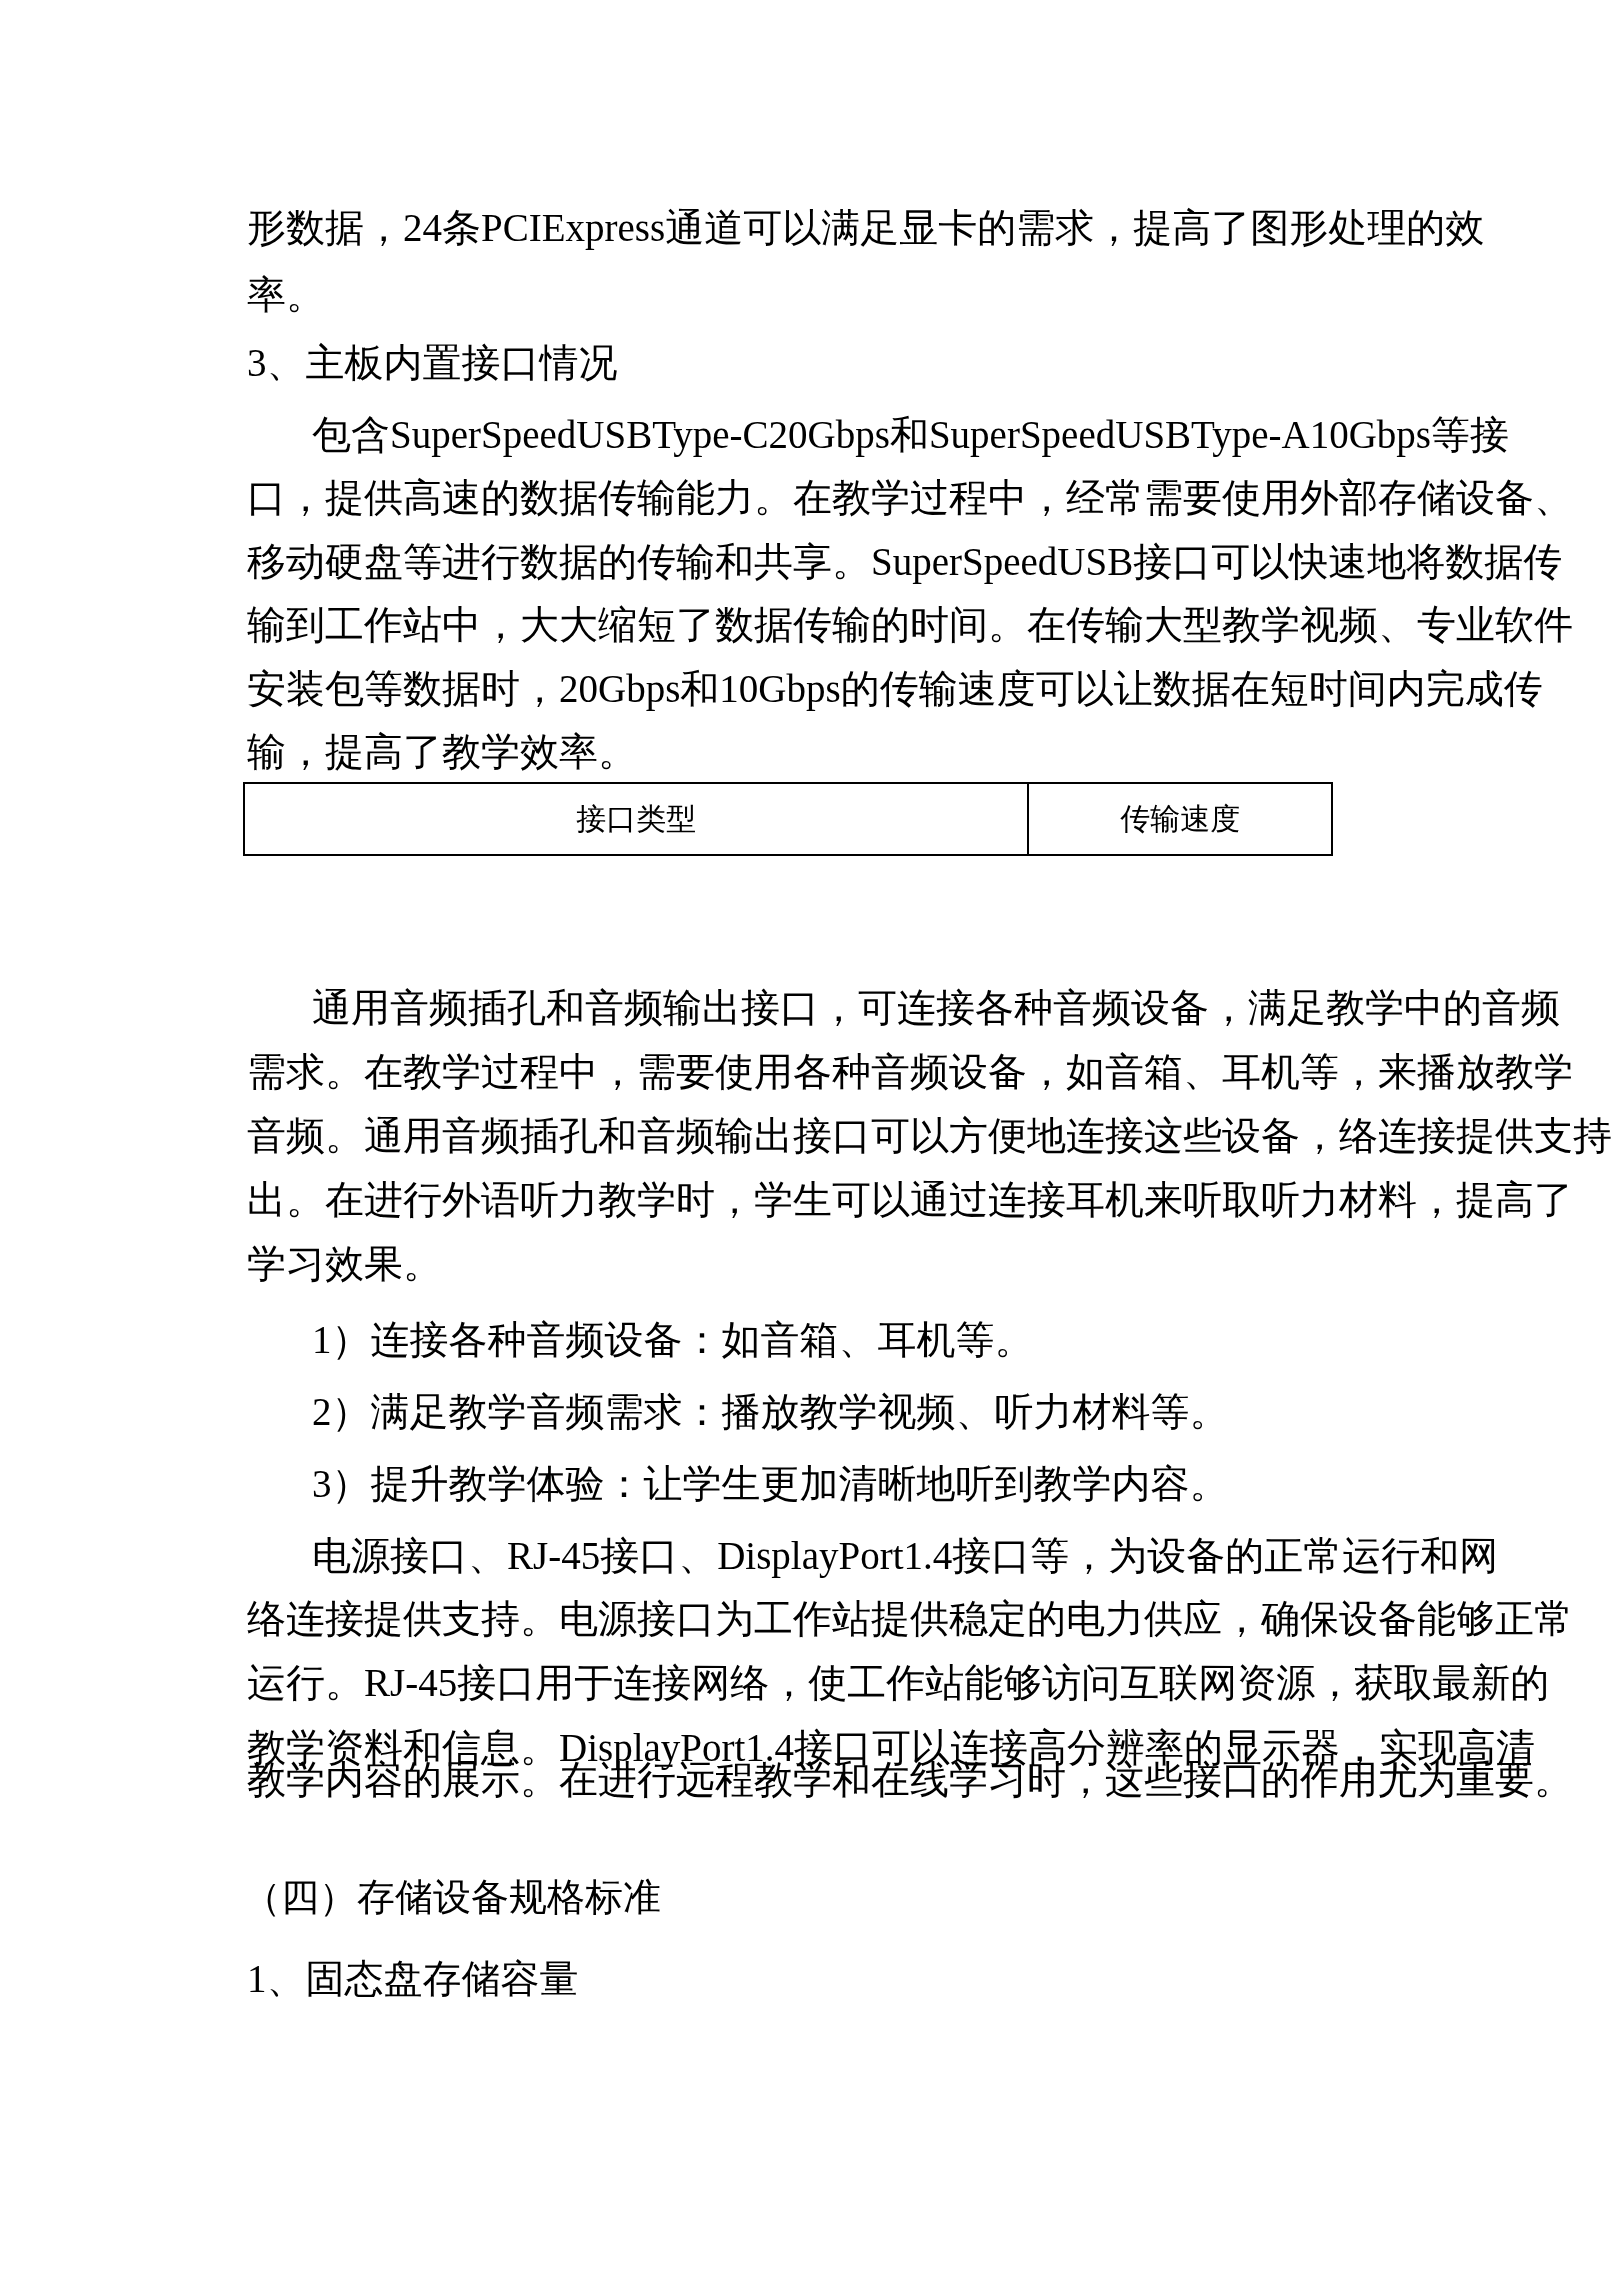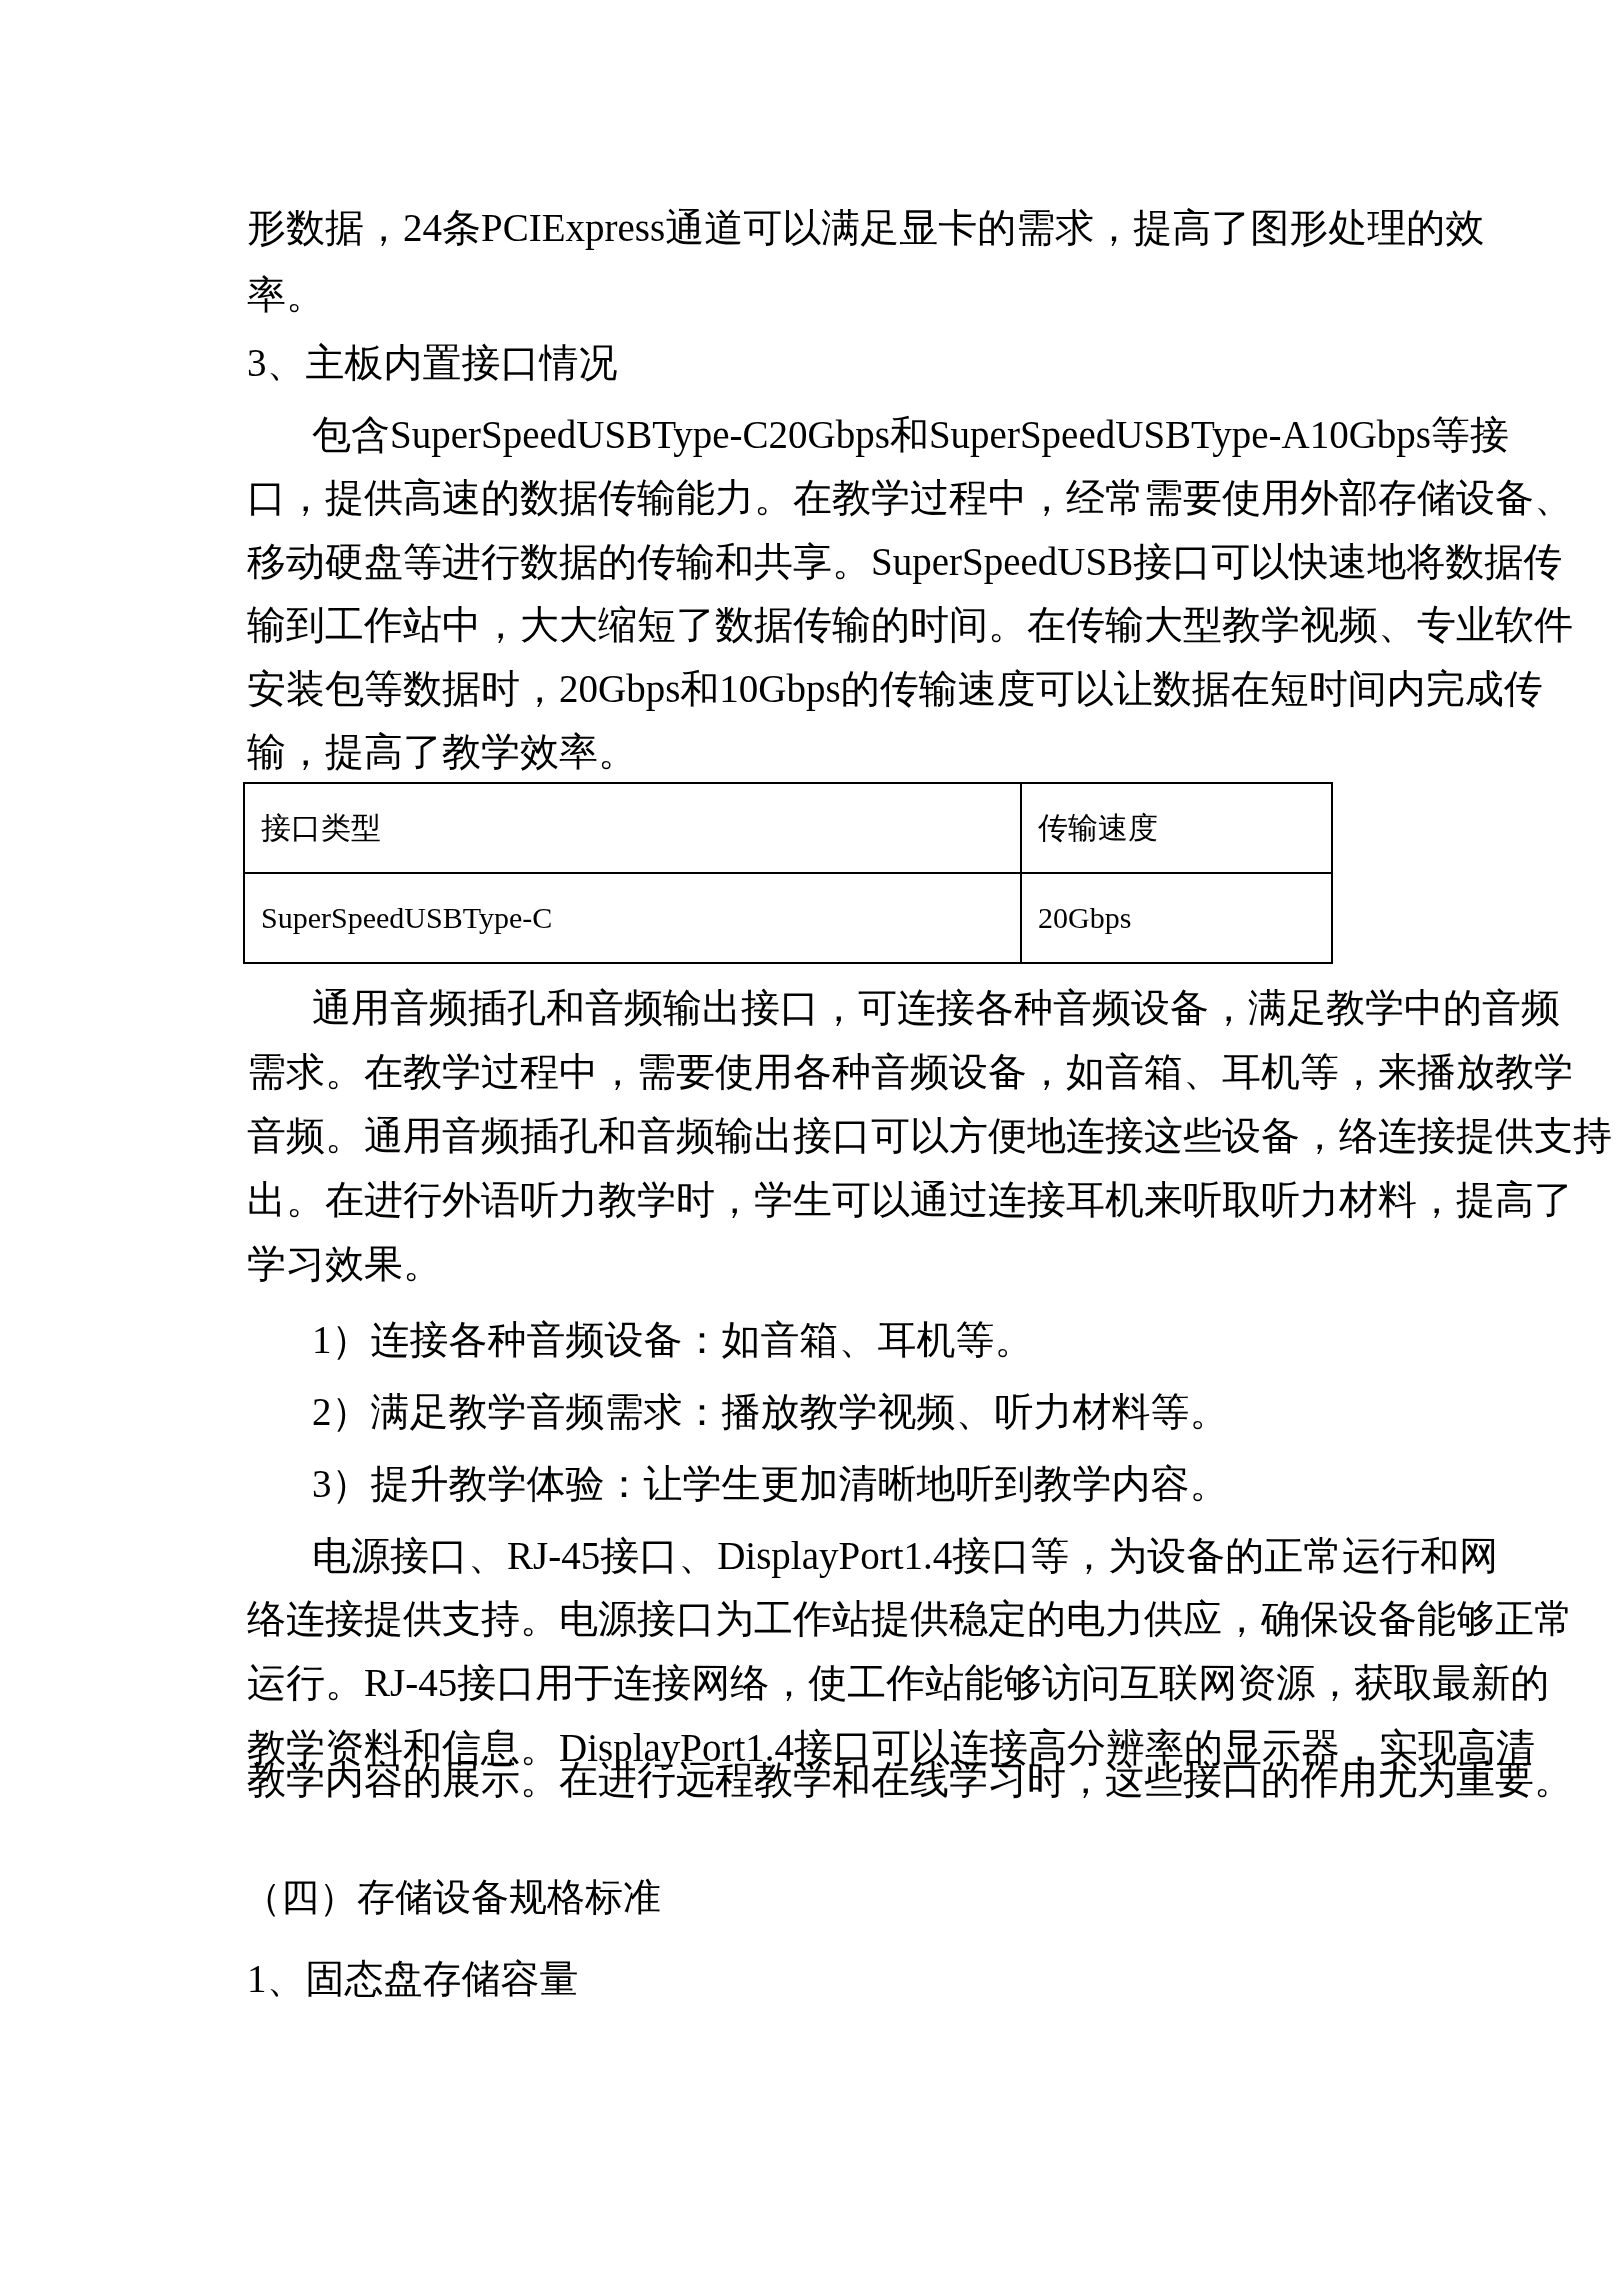--- a/index.html
+++ b/index.html
@@ -5,22 +5,22 @@
   html, body { margin: 0; padding: 0; background: #ffffff; }
   body { width: 1623px; height: 2295px; position: relative; overflow: hidden;
          font-family: "Liberation Serif", "DejaVu Serif", serif; color: #000; }
   .line { position: absolute; left: 247px; width: 1101px; height: 52px; line-height: 52px;
           font-size: 39px; white-space: nowrap; }
   .just { text-align: justify; text-align-last: justify; }
   .indent { left: 312px; width: 1036px; }
   .heading { font-size: 38px; height: 59px; line-height: 59px; left: 243px; }
   table.spec { position: absolute; left: 243px; top: 782px; width: 1090px;
                border-collapse: collapse; font-size: 30px; }
-  table.spec td, table.spec th { border: 2px solid #000; height: 56px; text-align: left;
-               font-weight: normal; padding: 16px; margin-left: 24px; }
+  table.spec td, table.spec th { border: 2px solid #000; height: 56px; text-align: center;
+               font-weight: normal; padding: 7px; margin-left: 24px; }
   table.spec .c1 { width: 792px; }
   table.spec .c2 { width: 296px; }
   table.spec th { border-width: 2px; }
 </style>
 </head>
 <body>
 
 <div>
 
   <div class="line just" style="top:202px">形数据，24条PCIExpress通道可以满足显卡的需求，提高了图形处理的效</div>
@@ -32,24 +32,20 @@
   <div class="line just" style="top:536px">移动硬盘等进行数据的传输和共享。SuperSpeedUSB接口可以快速地将数据传</div>
   <div class="line just" style="top:599px">输到工作站中，大大缩短了数据传输的时间。在传输大型教学视频、专业软件</div>
   <div class="line just" style="top:663px">安装包等数据时，20Gbps和10Gbps的传输速度可以让数据在短时间内完成传</div>
   <div class="line" style="top:726px">输，提高了教学效率。</div>
 
   <table class="spec">
     <tbody>
         <tr>
       <th class="c1">接口类型</th>
       <th class="c2">传输速度</th>
-    </tr>
-    <tr>
-      <td class="c1">SuperSpeedUSBType-C</td>
-      <td class="c2">20Gbps</td>
     </tr>
   </tbody>
     </table>
 
   <div class="line just indent" style="top:982px">通用音频插孔和音频输出接口，可连接各种音频设备，满足教学中的音频</div>
   <div class="line just" style="top:1046px">需求。在教学过程中，需要使用各种音频设备，如音箱、耳机等，来播放教学</div>
   <div class="line just" style="top:1110px">音频。通用音频插孔和音频输出接口可以方便地连接这些设备，络连接提供支持</div>
   <div class="line just" style="top:1174px">出。在进行外语听力教学时，学生可以通过连接耳机来听取听力材料，提高了</div>
   <div class="line" style="top:1238px">学习效果。</div>
 

